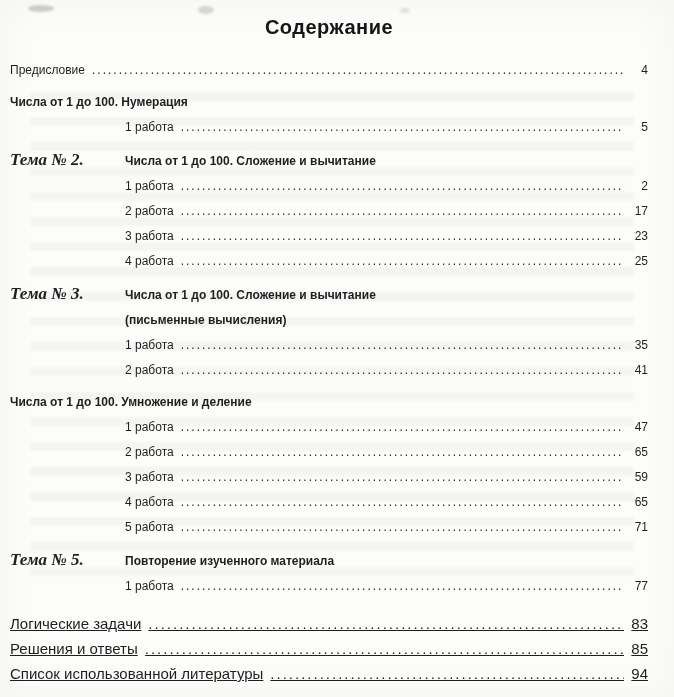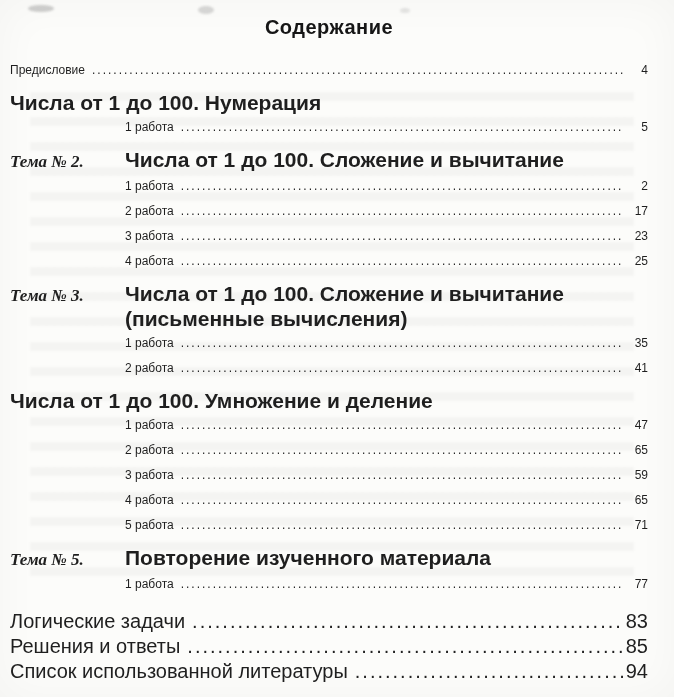--- a/index.html
+++ b/index.html
@@ -91,27 +91,27 @@
   .theme-num {
     flex: 0 0 115px;
     font-family: "Liberation Serif", serif;
     font-style: italic;
     font-weight: bold;
     font-size: 17px;
     white-space: nowrap;
   }
   .theme-title {
     font-weight: bold;
-    font-size: 21px;
+    font-size: 12px;
   }
   .theme-title span { display: block; line-height: 25px; }
   .work { padding-left: 115px; justify-content: flex-end; }
 
   .bottom-block { position: relative; margin-top: 12px; }
-  .bottom-block .row { font-size: 20px; }
+  .bottom-block .row { font-size: 15px; text-decoration: underline; }
 </style>
 </head>
 <body>
 
 <div class="page">
   <div class="bleed"></div>
   <div class="smudge s1"></div>
   <div class="smudge s2"></div>
   <div class="smudge s3"></div>
 

